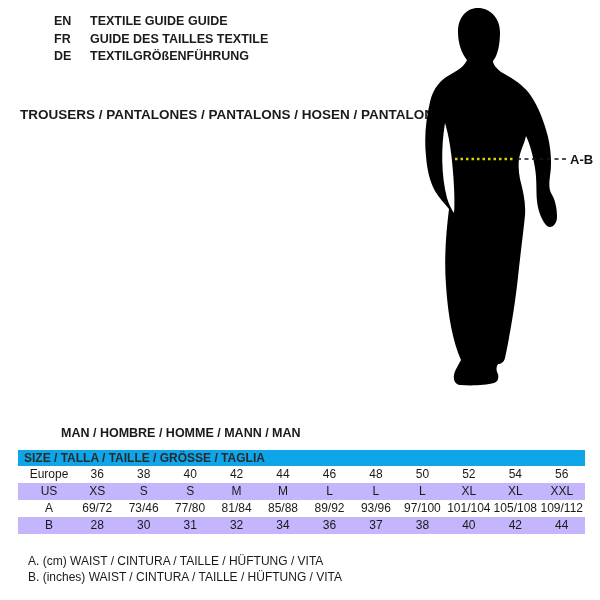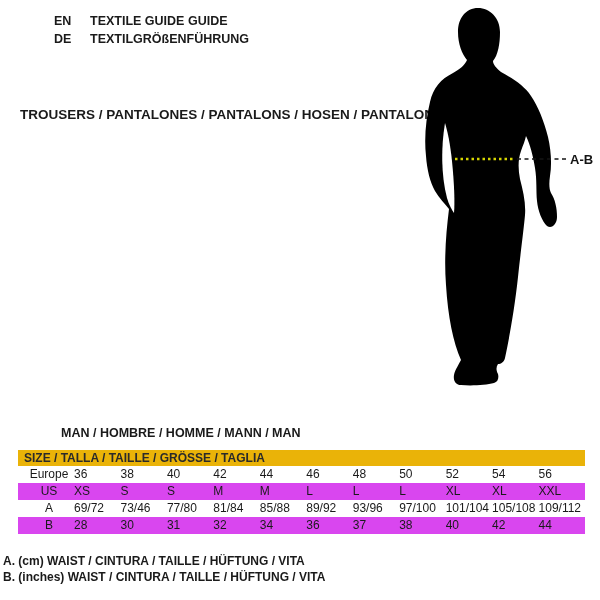--- a/index.html
+++ b/index.html
@@ -12,34 +12,37 @@
   .lang-list{position:absolute;left:22px;top:13px;font-size:12.5px;font-weight:bold;line-height:17.5px;white-space:nowrap;}
   .lang-code{display:inline-block;width:36px;margin-left:32px;}
   
   .category{position:absolute;left:20px;top:107px;font-size:13.5px;font-weight:bold;white-space:nowrap;}
   
   .figure-wrap{position:absolute;left:420px;top:5px;width:178px;height:400px;text-align:right;}
   
   .gender{position:absolute;left:20px;top:426px;font-size:12.5px;font-weight:bold;white-space:nowrap;margin-left:41px;}
   
   .size-table{position:absolute;left:18px;top:450px;width:567px;font-size:12px;}
-  .size-table .thead{height:16px;line-height:16px;background:#eab308;font-weight:bold;color:#2a2a2a;padding-left:6px;box-sizing:border-box;}
+  .size-table .thead{height:16px;line-height:16px;background:#0ea5e9;font-weight:bold;color:#2a2a2a;padding-left:6px;box-sizing:border-box;}
   .tr{display:flex;height:17px;line-height:17px;}
-  .tr.alt{background:#d946ef;}
+  .tr.alt{background:#c4b5fd;}
   .row-label{width:56px;padding-left:6px;box-sizing:border-box;text-align:center;flex:none;}
-  .td{flex:1;white-space:nowrap;}
+  .td{flex:1;text-align:center;white-space:nowrap;}
   
-  .footnotes{position:absolute;left:3px;top:553px;font-size:12px;font-weight:bold;line-height:16px;white-space:nowrap;}
+  .footnotes{position:absolute;left:28px;top:553px;font-size:12px;font-weight:normal;line-height:16px;white-space:nowrap;}
 </style>
 </head>
 <body>
 
 <div class="lang-list">
   <div class="lang-row">
     <span class="lang-code">EN</span><span>TEXTILE GUIDE GUIDE</span>
+  </div>
+  <div class="lang-row">
+    <span class="lang-code">FR</span><span>GUIDE DES TAILLES TEXTILE</span>
   </div>
   <div class="lang-row">
     <span class="lang-code">DE</span><span>TEXTILGRÖßENFÜHRUNG</span>
   </div>
 </div>
 
 <div class="category">TROUSERS / PANTALONES / PANTALONS / HOSEN / PANTALONI</div>
 
 <div class="figure-wrap">
   <svg width="178" height="400" viewBox="0 0 178 400" xmlns="http://www.w3.org/2000/svg">

